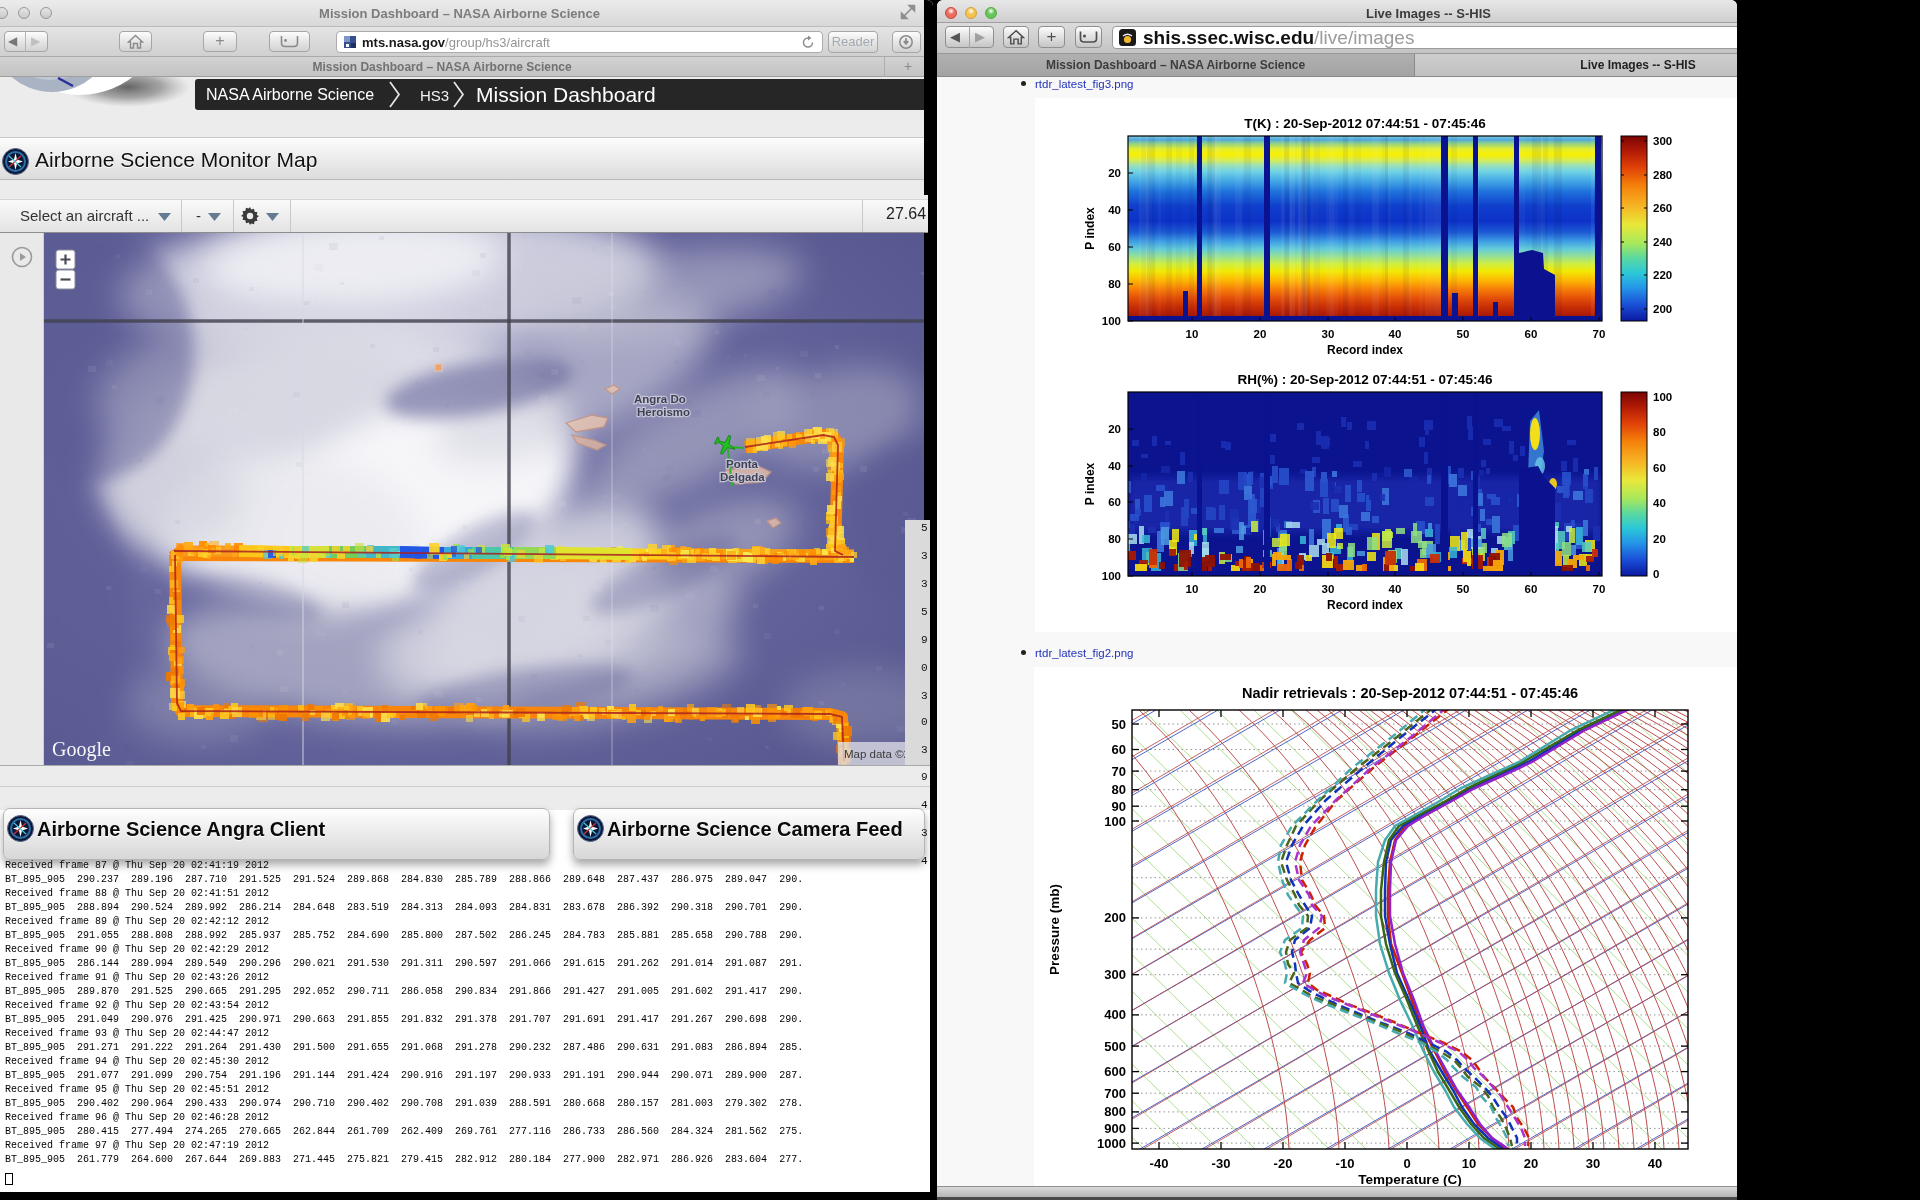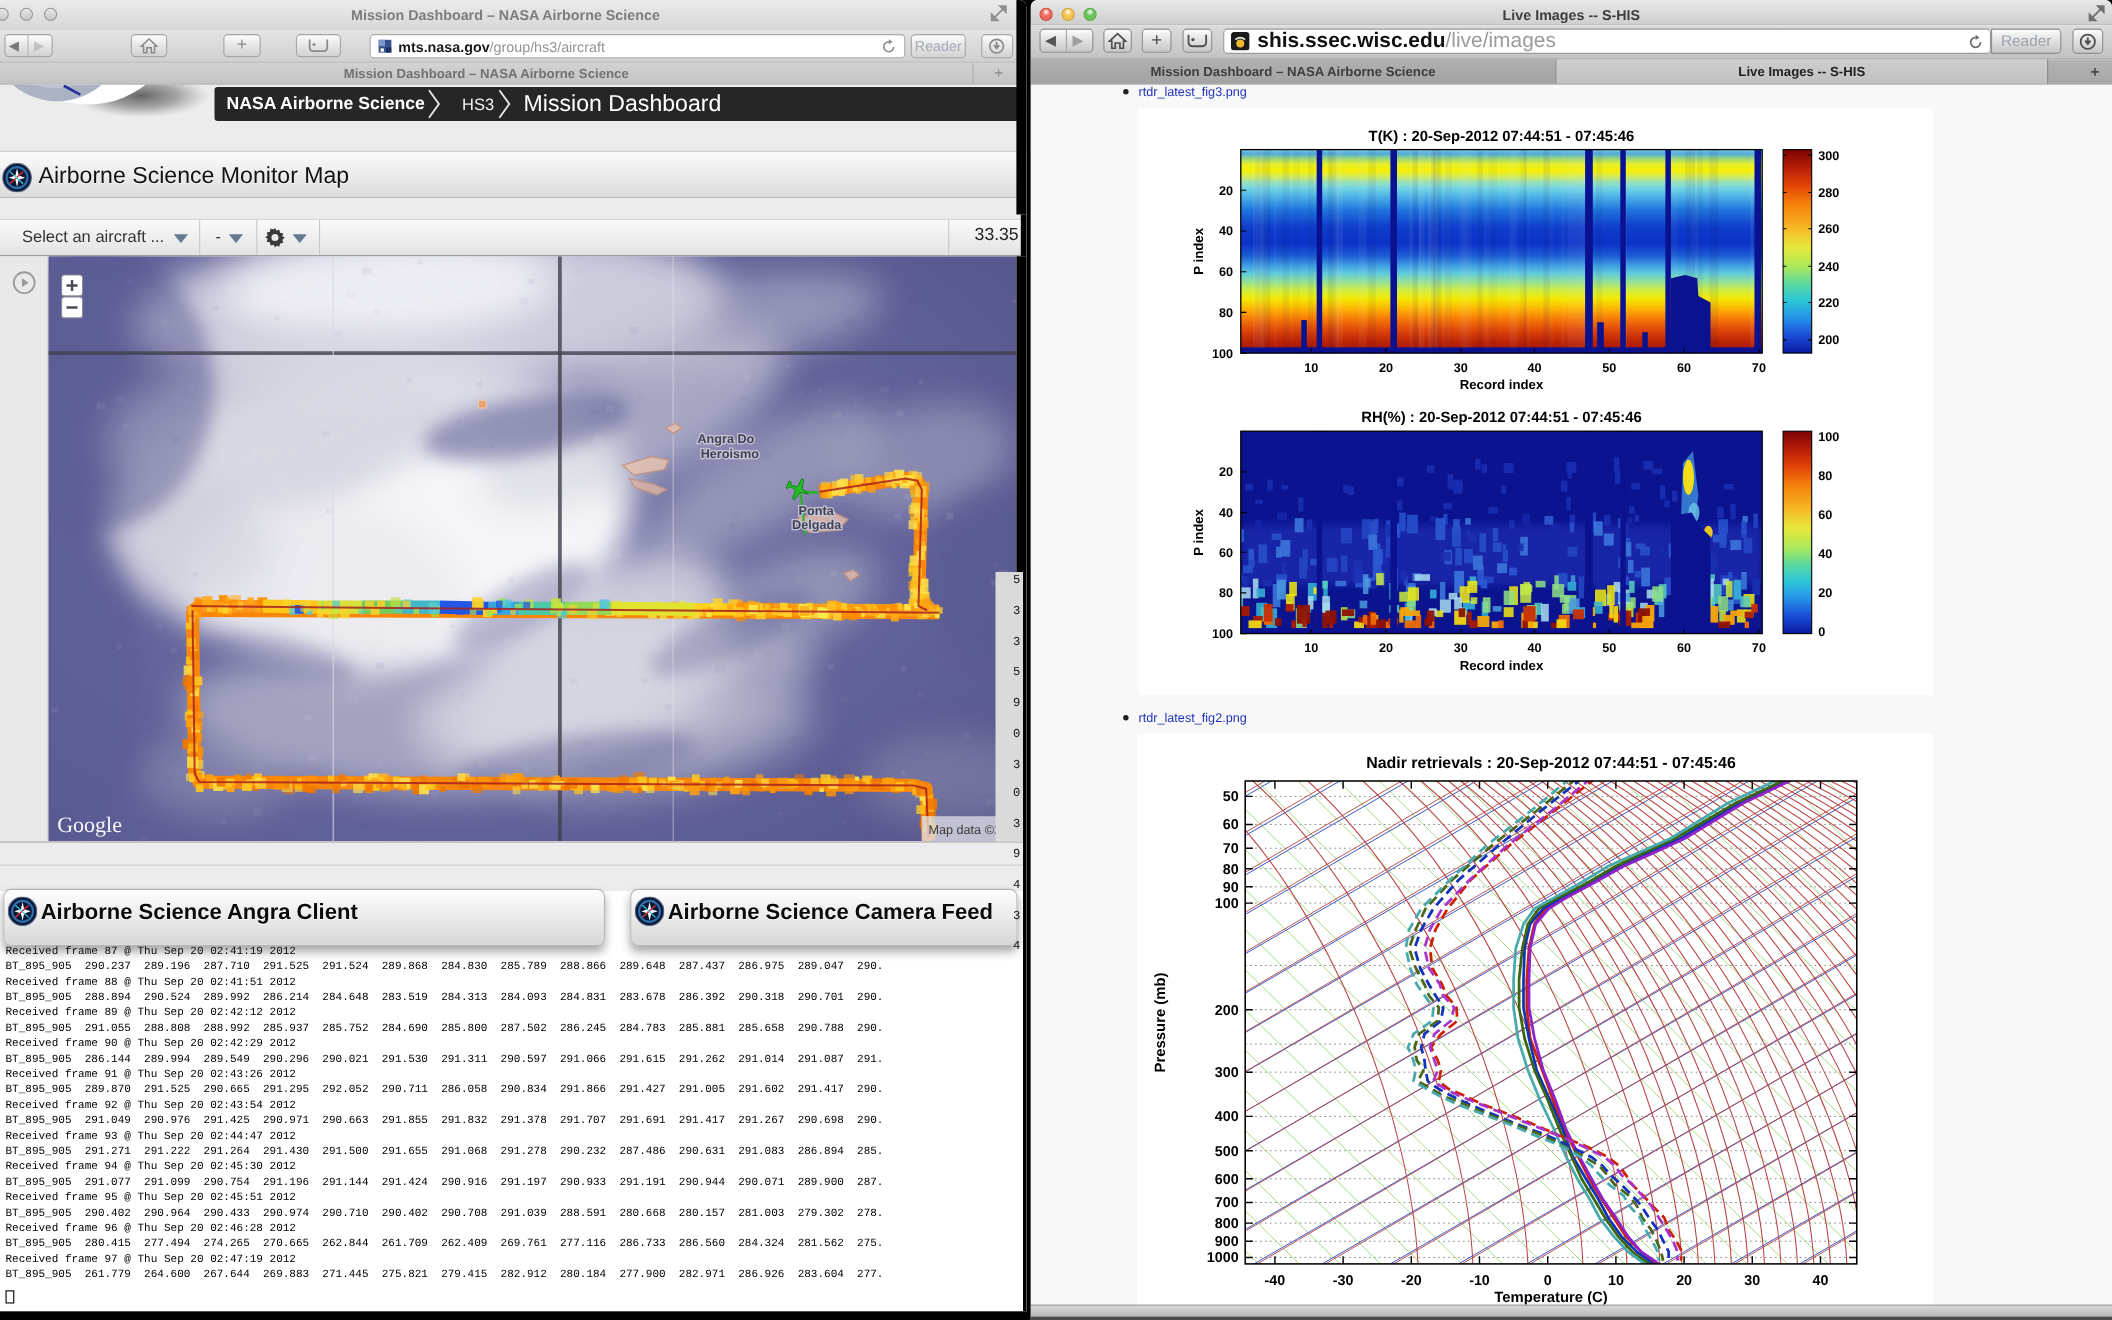--- a/index.html
+++ b/index.html
@@ -71,21 +71,21 @@
           <stop offset="100%" stop-color="rgba(120,120,120,0)"></stop>
         </radialGradient>
       </defs>
       <ellipse cx="142" cy="10" rx="62" ry="20" fill="url(#lgsh)"></ellipse>
       <circle cx="94" cy="-67" r="85" fill="#fff"></circle>
       <circle cx="66" cy="-47" r="62" fill="#aab3c4"></circle>
       <circle cx="64" cy="-51" r="54" fill="#bfc7d4"></circle>
       <line x1="72" y1="1" x2="87" y2="9" stroke="#2a2f9a" stroke-width="2.5"></line>
     </svg>
     <div class="a" style="left:209px;top:79px;width:738px;height:31px;background:#262626;border-radius:3px"></div>
-    <div class="a" style="left:220px;top:86px;font-size:16px;font-weight:bold;color:#fff">NASA Airborne Science</div>
+    <div class="a" style="left:220px;top:86px;font-size:16px;font-weight:normal;color:#fff">NASA Airborne Science</div>
     <svg class="a" style="left:402px;top:81px" width="18" height="27">
       <path d="M2 1 L11 13.5 L2 26" fill="none" stroke="#e8e8e8" stroke-width="1.7"></path>
     </svg>
     <div class="a" style="left:434px;top:87px;font-size:15px;color:#f2f2f2">HS3</div>
     <svg class="a" style="left:466px;top:81px" width="18" height="27">
       <path d="M2 1 L11 13.5 L2 26" fill="none" stroke="#e8e8e8" stroke-width="1.7"></path>
     </svg>
     <div class="a" style="left:490px;top:83px;font-size:21px;color:#fff">Mission Dashboard</div>
     <div class="a" style="left:0;top:137px;width:947px;height:1px;background:#c6c6c6"></div>
     <div class="a" style="left:0;top:138px;width:947px;height:1px;background:#fdfdfd"></div>
@@ -112,21 +112,21 @@
     <div class="a" style="left:247px;top:200px;width:1px;height:32px;background:#c8c8c8"></div>
     <svg class="a" style="left:254px;top:206px" width="20" height="20" viewBox="0 0 20 20">
       <path fill="#3a3a3a" d="M10 1l1.2 2.6 2.8-.8.6 2.9 2.9.6-.8 2.8L19 10l-2.3 1.9.8 2.8-2.9.6-.6 2.9-2.8-.8L10 19l-1.2-2.6-2.8.8-.6-2.9-2.9-.6.8-2.8L1 10l2.3-1.9-.8-2.8 2.9-.6.6-2.9 2.8.8Z"></path>
       <circle cx="10" cy="10" r="3.2" fill="#ececec"></circle>
     </svg>
     <svg class="a" style="left:280px;top:212px" width="13" height="9">
       <path d="M0 1 L13 1 L6.5 9 Z" fill="#667a92"></path>
     </svg>
     <div class="a" style="left:304px;top:200px;width:1px;height:32px;background:#c8c8c8"></div>
     <div class="a" style="left:876px;top:200px;width:1px;height:32px;background:#c8c8c8"></div>
-    <div class="a" style="left:900px;top:205px;font-size:16px;color:#222">33.35</div>
+    <div class="a" style="left:900px;top:205px;font-size:16px;color:#222">27.64</div>
     <div class="a" style="left:0;top:233px;width:58px;height:532px;background:#e9e9e9;border-right:1px solid #cfcfcf"></div>
     <svg class="a" style="left:24px;top:245px" width="24" height="24" viewBox="0 0 24 24">
       <circle cx="12" cy="12" r="9.5" fill="none" stroke="#9a9a9a" stroke-width="1.6"></circle>
       <path d="M10 8 L16 12 L10 16 Z" fill="#9a9a9a"></path>
     </svg>
     <svg class="a" style="left:58px;top:233px" width="880" height="532" viewBox="0 0 880 532">
       <defs>
         <filter id="bl" x="-60%" y="-60%" width="220%" height="220%">
           <feGaussianBlur stdDeviation="16"></feGaussianBlur>
         </filter>
@@ -1013,21 +1013,21 @@
     <div class="a" style="left:935px;top:744px;font-family:'Liberation Mono',monospace;font-size:11.1px;color:#111;line-height:12px">3.</div>
     <div class="a" style="left:935px;top:771px;font-family:'Liberation Mono',monospace;font-size:11.1px;color:#111;line-height:12px">9.</div>
     <div class="a" style="left:935px;top:799px;font-family:'Liberation Mono',monospace;font-size:11.1px;color:#111;line-height:12px">4.</div>
     <div class="a" style="left:935px;top:827px;font-family:'Liberation Mono',monospace;font-size:11.1px;color:#111;line-height:12px">3.</div>
     <div class="a" style="left:935px;top:855px;font-family:'Liberation Mono',monospace;font-size:11.1px;color:#111;line-height:12px">4.</div>
     <div class="a" style="left:938px;top:0;width:9px;height:195px;background:#000"></div>
     <div class="a" style="left:942px;top:195px;width:5px;height:38px;background:#000"></div>
     <div class="a" style="left:938px;top:233px;width:9px;height:287px;background:#000"></div>
     <div class="a" style="left:944px;top:520px;width:3px;height:672px;background:#000"></div>
   </div>
-<div class="a" style="left:937px;top:0;width:983px;height:1200px;border-radius:6px 6px 0 0;overflow:hidden;background:#f8f8f8">
+<div class="a" style="left:937px;top:0;width:800px;height:1200px;border-radius:6px 6px 0 0;overflow:hidden;background:#f8f8f8">
     <div class="a" style="left:0;top:0;width:983px;height:23px;background:linear-gradient(#e7e7e7,#cfcfcf);border-bottom:1px solid #9f9f9f;border-radius:6px 6px 0 0"></div>
     <div class="a" style="left:8px;top:7px;width:12px;height:12px;border-radius:50%;border:1px solid #ce4537;background:radial-gradient(circle at 50% 30%,#fff 0%,#ec6b60 40%,#ec6b60)"></div>
     <div class="a" style="left:28px;top:7px;width:12px;height:12px;border-radius:50%;border:1px solid #d59e34;background:radial-gradient(circle at 50% 30%,#fff 0%,#f5c350 40%,#f5c350)"></div>
     <div class="a" style="left:48px;top:7px;width:12px;height:12px;border-radius:50%;border:1px solid #58a842;background:radial-gradient(circle at 50% 30%,#fff 0%,#65c558 40%,#65c558)"></div>
     <div class="a" style="left:100px;top:6px;width:783px;height:16px;text-align:center;font-size:13px;font-weight:bold;color:#3c3c3c;line-height:16px">Live Images -- S-HIS</div>
     <svg class="a" style="left:960px;top:3px" width="18" height="18" viewBox="0 0 18 18">
       <g stroke="#6f6f6f" stroke-width="1.7" fill="#6f6f6f">
         <line x1="5" y1="13" x2="13" y2="5"></line>
         <path d="M10.2 2.6 L15.4 2.6 L15.4 7.8 Z"></path>
         <path d="M2.6 10.2 L2.6 15.4 L7.8 15.4 Z"></path>

